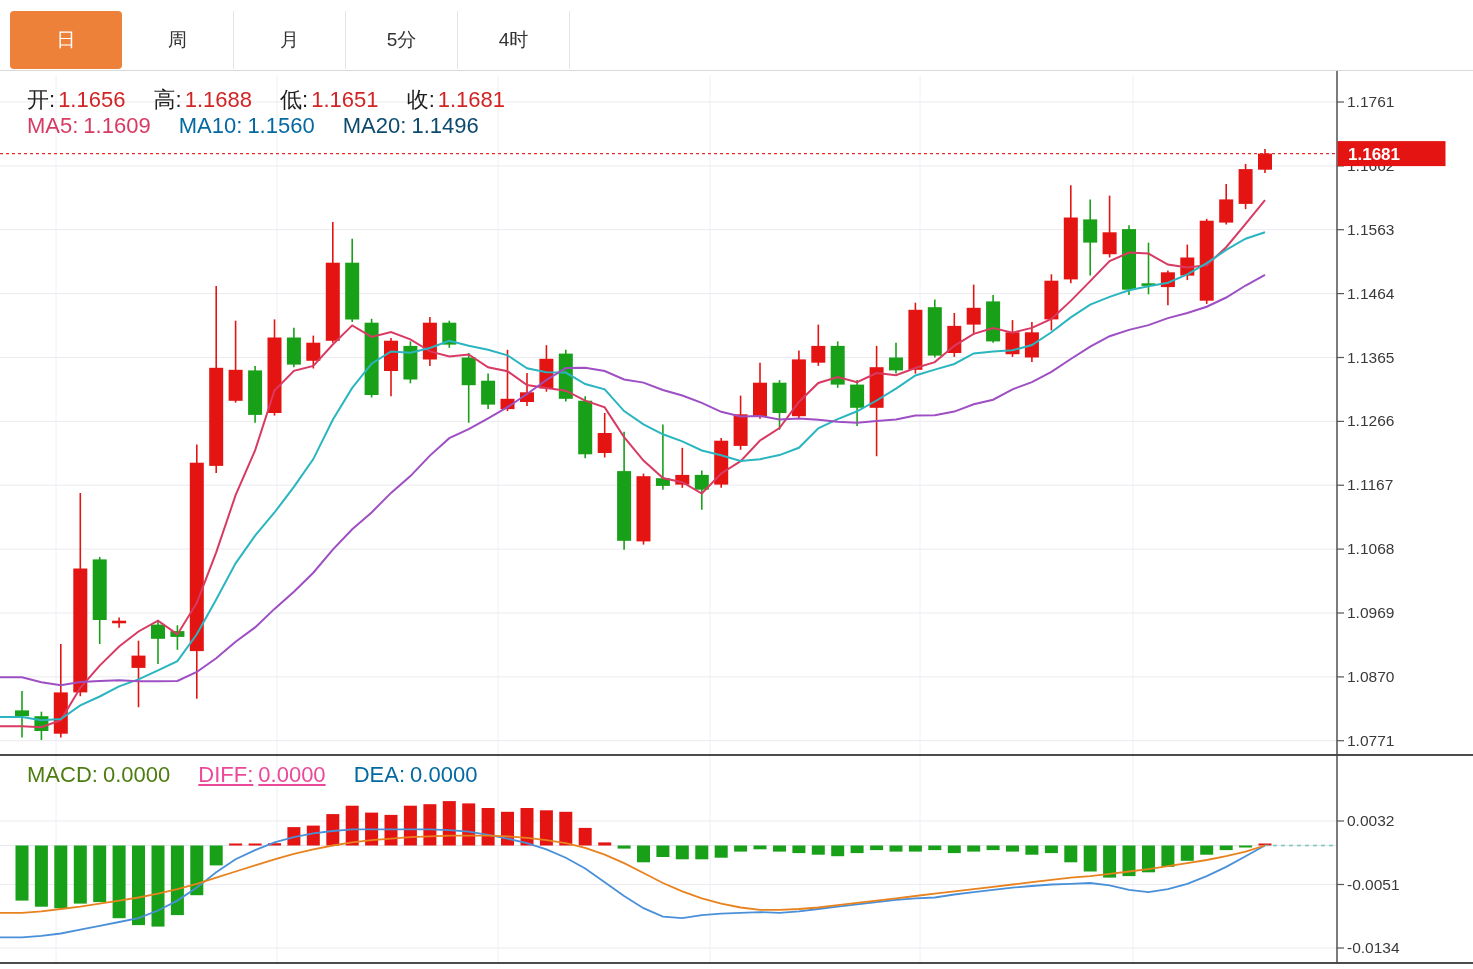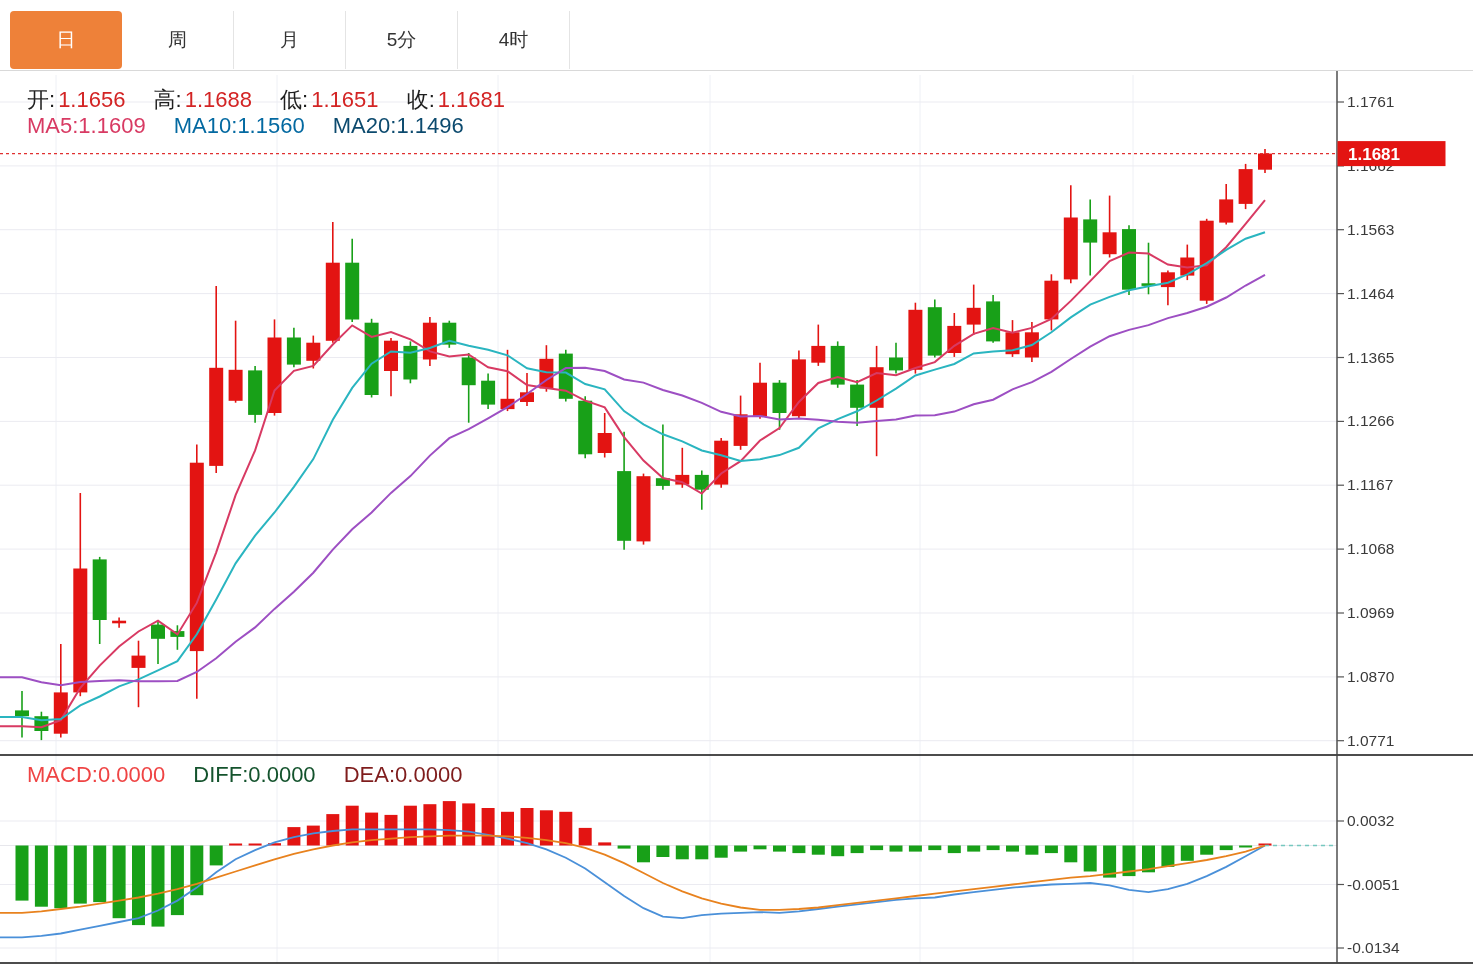--- a/index.html
+++ b/index.html
@@ -17,24 +17,24 @@
   .legend{position:absolute;z-index:4;font-size:22px;white-space:nowrap;}
   .legend .item{margin-right:22px;}
   .lbl-dark{color:#1f1f1f;}
   .val-red{color:#d32424;margin-left:3px;}
   .row1{left:27px;top:85px;}
   .row2{left:27px;top:113px;}
   .rowm{left:27px;top:762px;}
   .ma5c{color:#d83a63;}
   .ma10c{color:#0369a1;}
   .ma20c{color:#0c4a6e;}
-  .macdc{color:#ef4444;}
-  .diffc{color:#14532d;}
-  .deac{color:#7f1d1d;}
-  .val-gap{}
+  .macdc{color:#4d7c0f;}
+  .diffc{color:#ec4899;text-decoration:underline;}
+  .deac{color:#0369a1;}
+  .val-gap{margin-left:5px;}
 </style>
 </head>
 <body>
 
 <div id="svg-holder">
     <svg id="chart-svg" width="1473" height="969" viewBox="0 0 1473 969" xmlns="http://www.w3.org/2000/svg">
       <line x1="56" y1="75" x2="56" y2="963" stroke="#eef0f5" stroke-width="1"></line>
       <line x1="277" y1="75" x2="277" y2="963" stroke="#eef0f5" stroke-width="1"></line>
       <line x1="498" y1="75" x2="498" y2="963" stroke="#eef0f5" stroke-width="1"></line>
       <line x1="710" y1="75" x2="710" y2="963" stroke="#eef0f5" stroke-width="1"></line>

